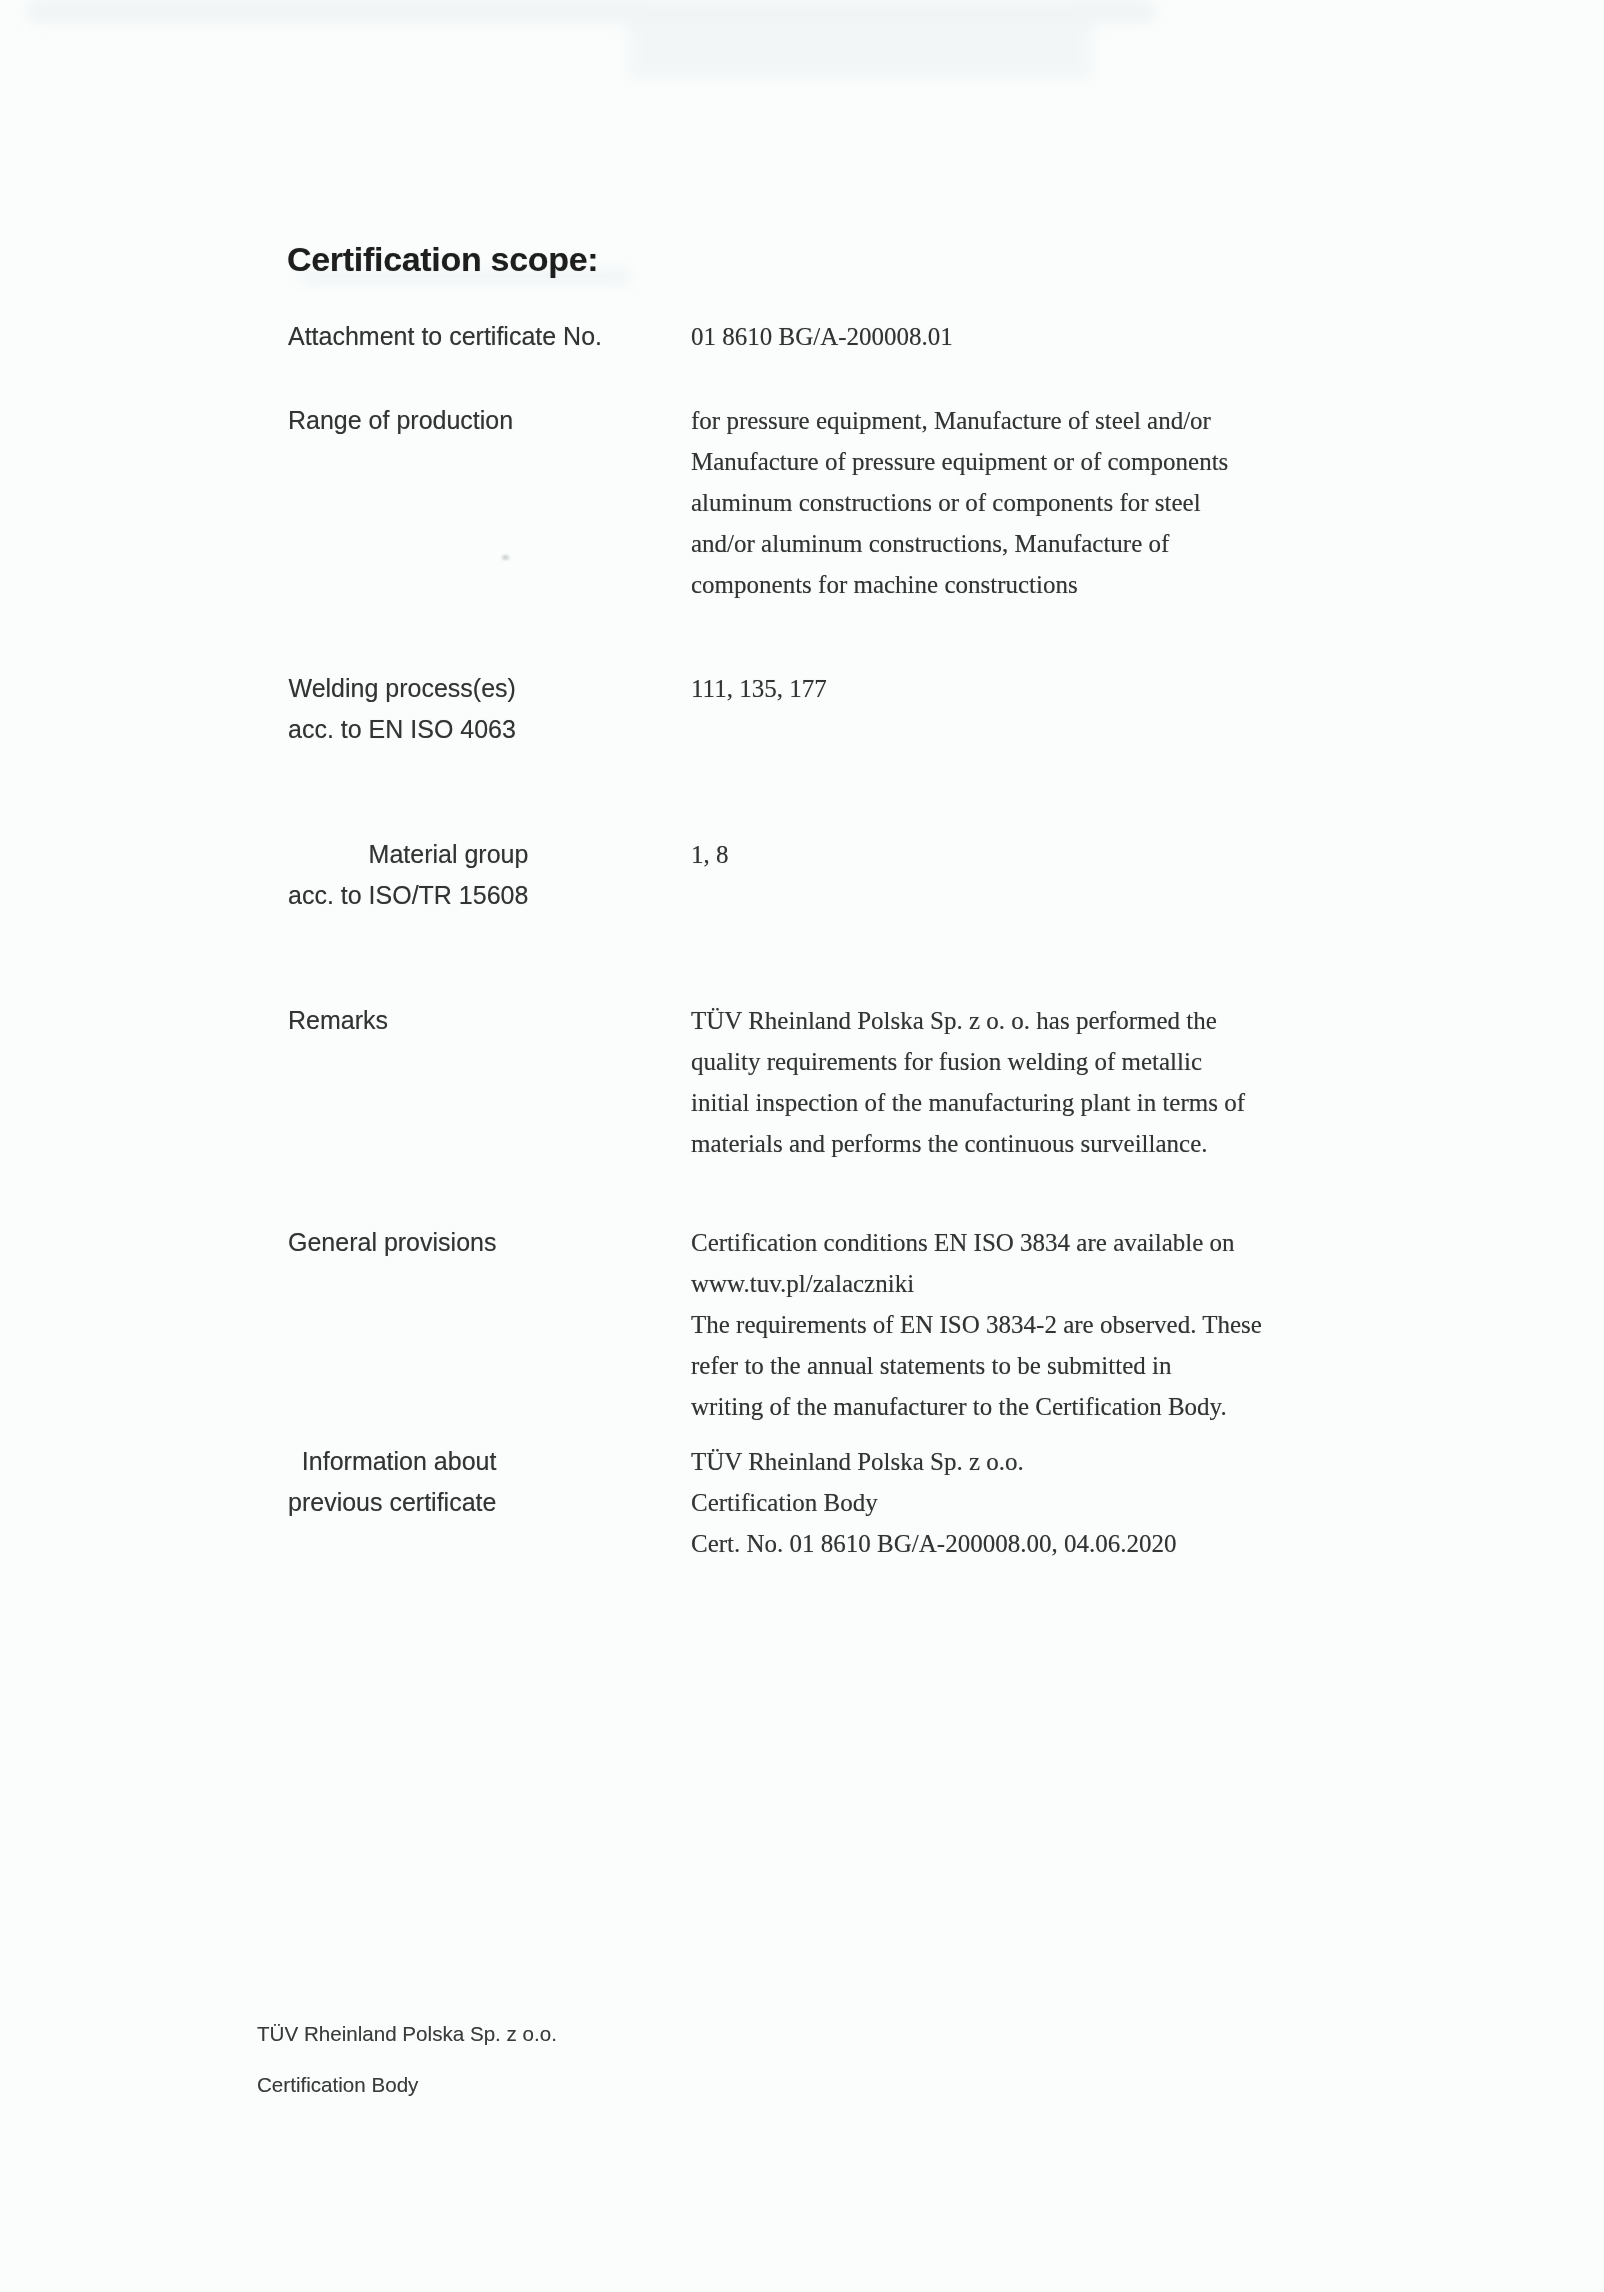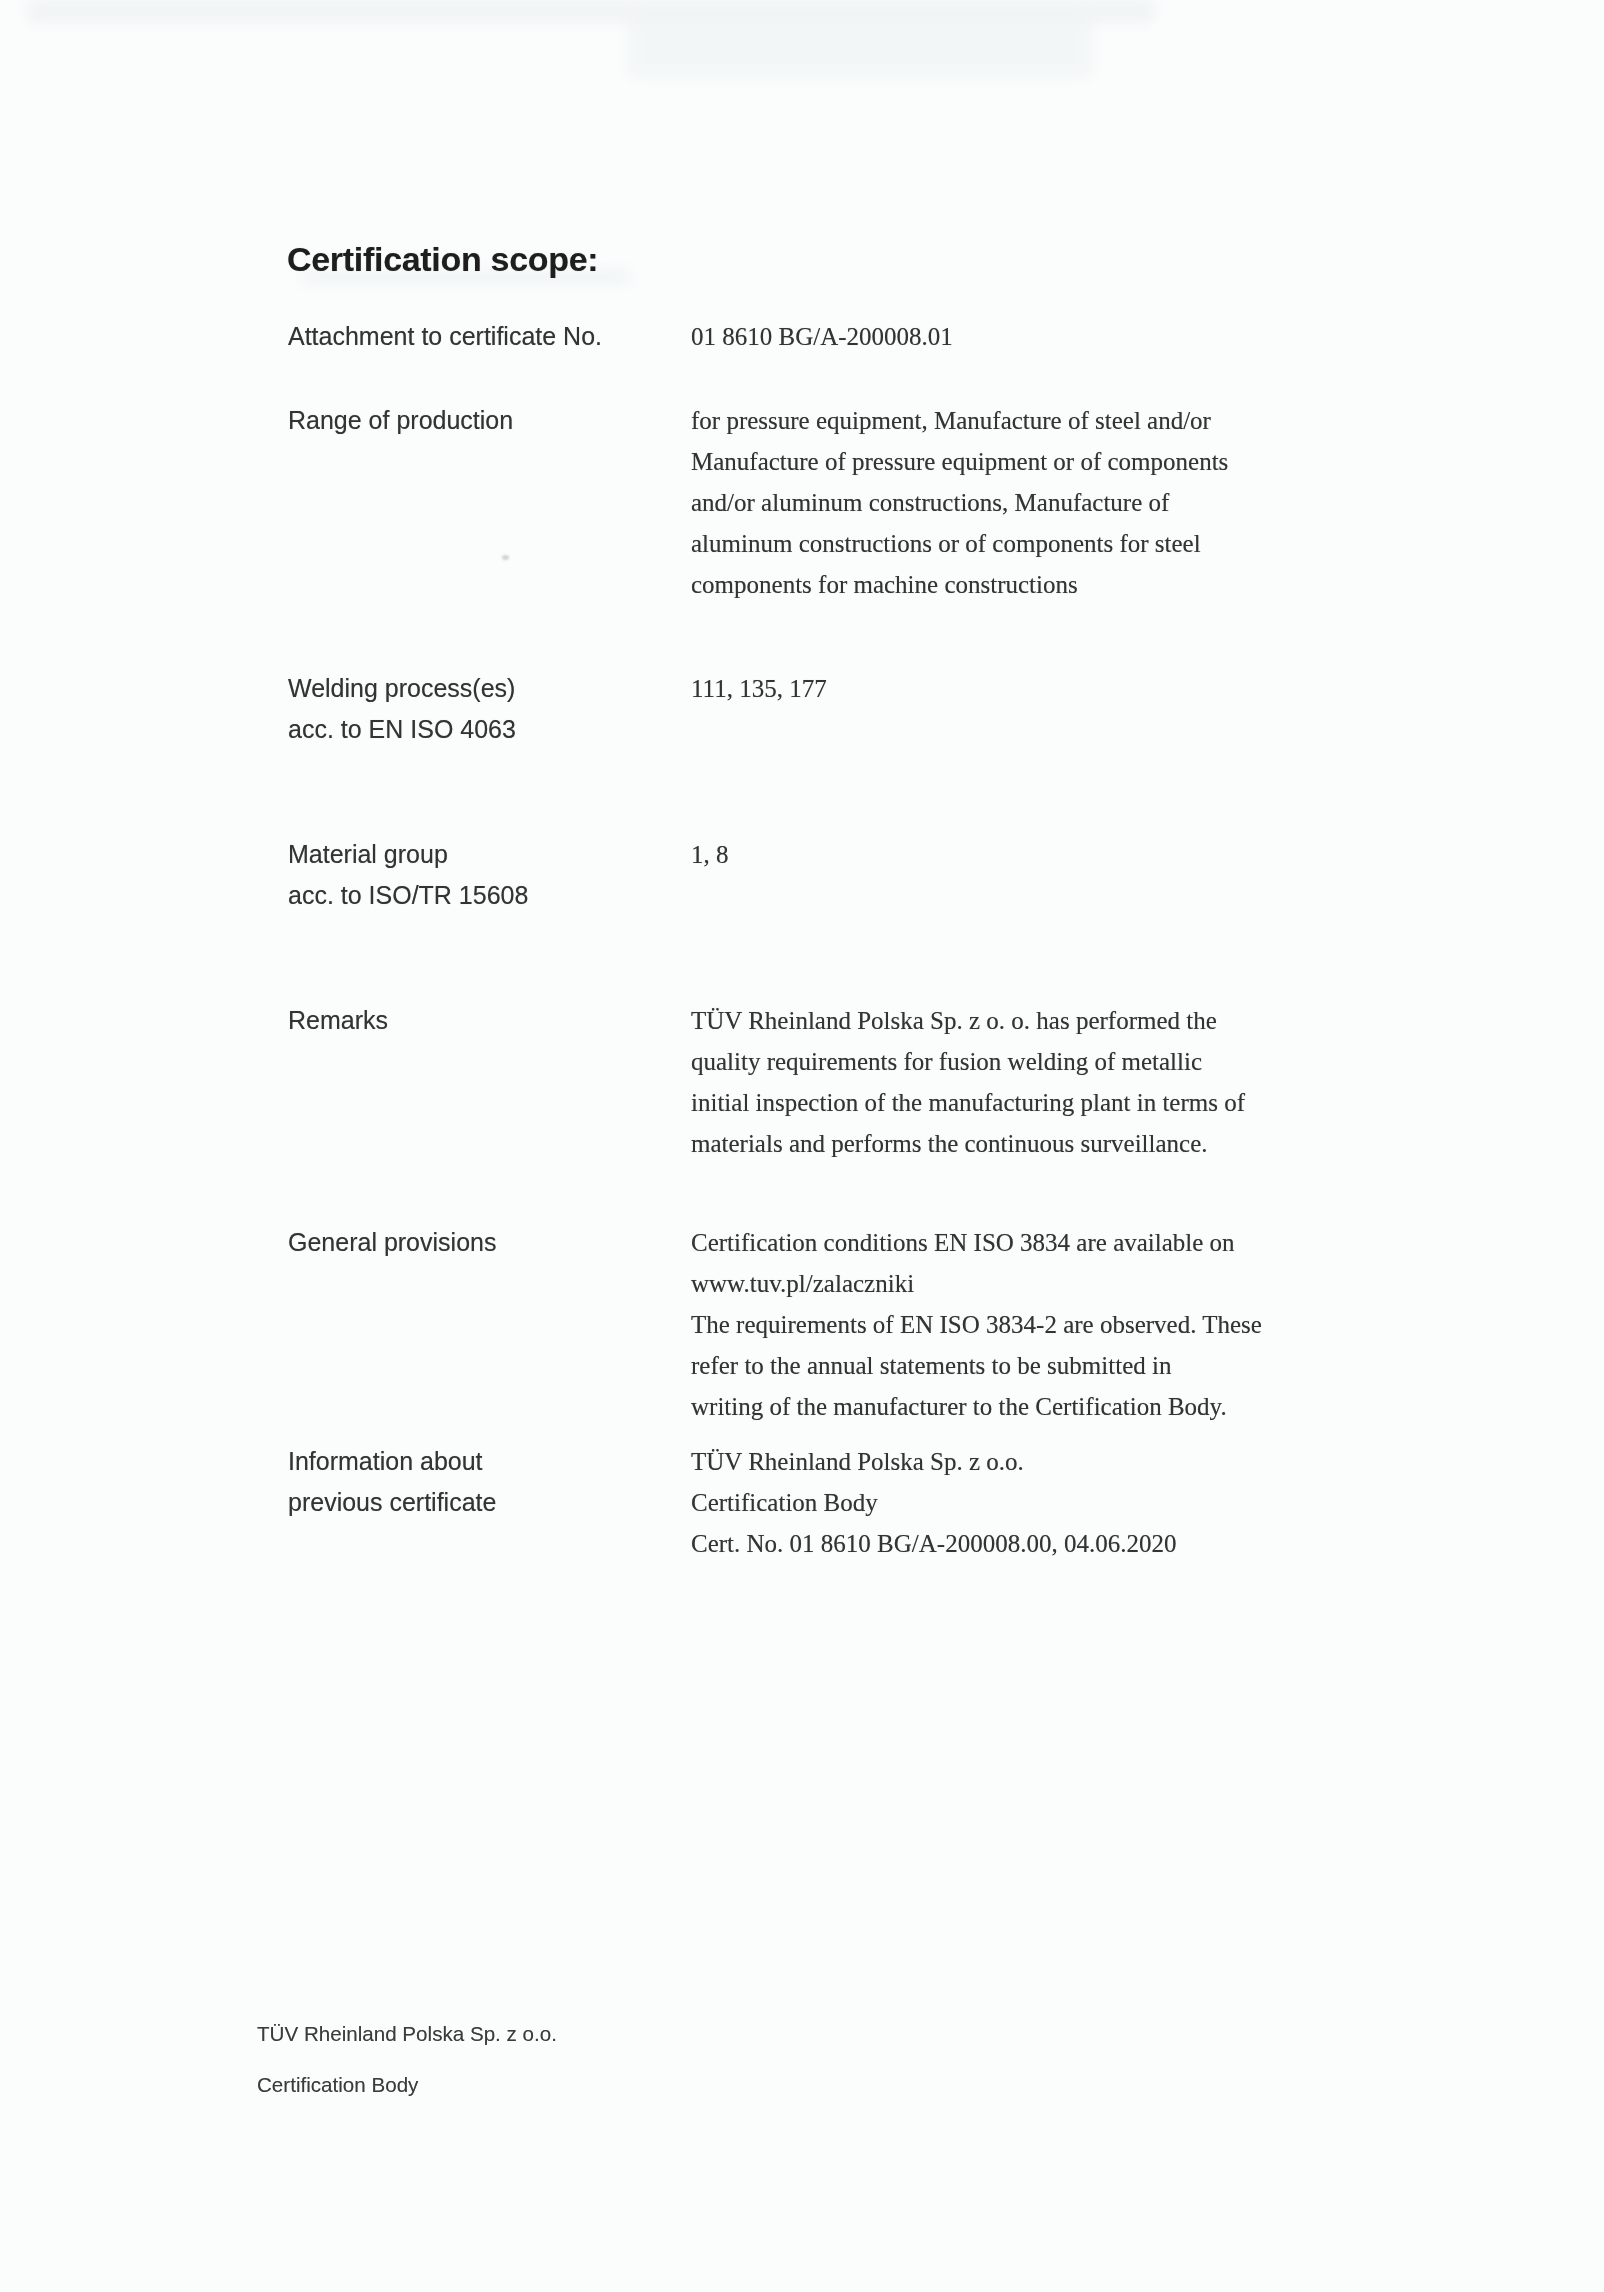--- a/index.html
+++ b/index.html
@@ -52,21 +52,21 @@
     width: 1605px;
     font-size: 25px;
     line-height: 41px;
   }
   .row .col {
     position: absolute;
     top: 0;
     white-space: nowrap;
     text-shadow: 0 0 0.7px rgba(45,45,45,0.45);
   }
-  .row .label { left: 288px; }
+  .row .label { left: 288px; text-align: right; }
   .row .value { left: 691px; font-family: Liberation Serif, serif; }
   .row-attachment { top: 316px; }
   .row-range      { top: 400px; }
   .row-welding    { top: 668px; }
   .row-material   { top: 834px; }
   .row-remarks    { top: 1000px; }
   .row-general    { top: 1222px; }
   .row-previous   { top: 1441px; }
   .footer {
     position: absolute;
@@ -100,22 +100,22 @@
     </div>
   </section>
 
   <section class="row row-range">
     <div class="col label">
       <div>Range of production</div>
     </div>
     <div class="col value">
       <div>for pressure equipment, Manufacture of steel and/or</div>
       <div>Manufacture of pressure equipment or of components</div>
+      <div>aluminum constructions or of components for steel</div>
       <div>and/or aluminum constructions, Manufacture of</div>
-      <div>aluminum constructions or of components for steel</div>
       <div>components for machine constructions</div>
     </div>
   </section>
 
   <section class="row row-welding">
     <div class="col label">
       <div>Welding process(es)</div>
       <div>acc. to EN ISO 4063</div>
     </div>
     <div class="col value">

